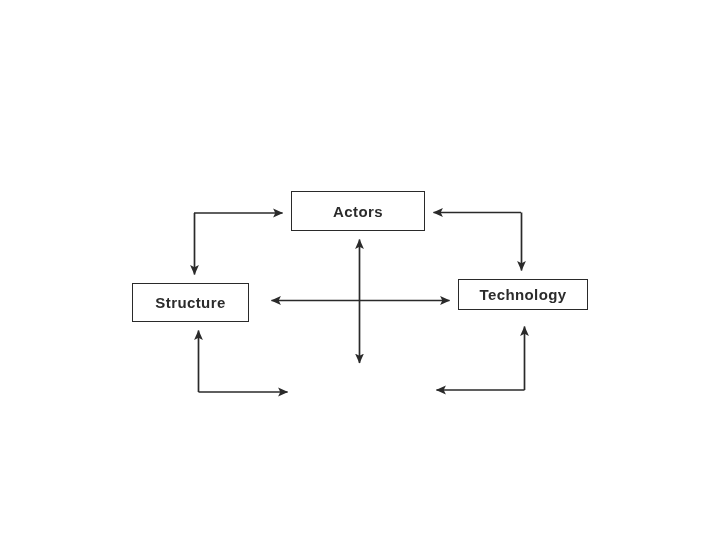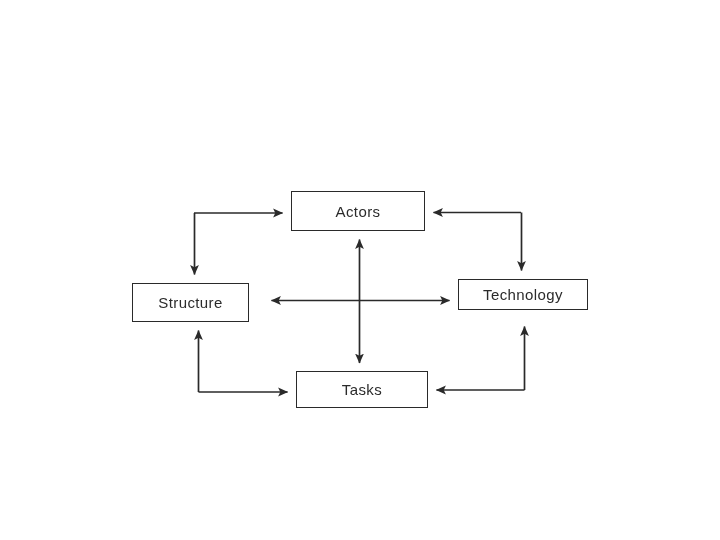--- a/index.html
+++ b/index.html
@@ -34,21 +34,21 @@
     background: #ffffff;
     border: 1.6px solid #2a2a2a;
     display: flex;
     align-items: center;
     justify-content: center;
     z-index: 3;
   }
   .node-label {
     font-family: "Liberation Sans", sans-serif;
     font-size: 15px;
-    font-weight: 400;
+    font-weight: 700;
     color: #2b2b2b;
     letter-spacing: 0.4px;
     white-space: nowrap;
     line-height: 1;
   }
   #node-actors   { left: 291px; top: 191px; width: 134px; height: 40px; }
   #node-structure{ left: 132px; top: 283px; width: 117px; height: 39px; }
   #node-technology{ left: 458px; top: 279px; width: 130px; height: 31px; }
   #node-tasks    { left: 296px; top: 371px; width: 132px; height: 37px; }
 </style>
@@ -102,17 +102,14 @@
   </div>
 
   <div id="node-structure" class="node-box">
     <span class="node-label">Structure</span>
   </div>
 
   <div id="node-technology" class="node-box">
     <span class="node-label">Technology</span>
   </div>
 
-  <div id="node-tasks" class="node-box">
-    <span class="node-label">Tasks</span>
-  </div>
 
 </div>
 
 </body></html>

